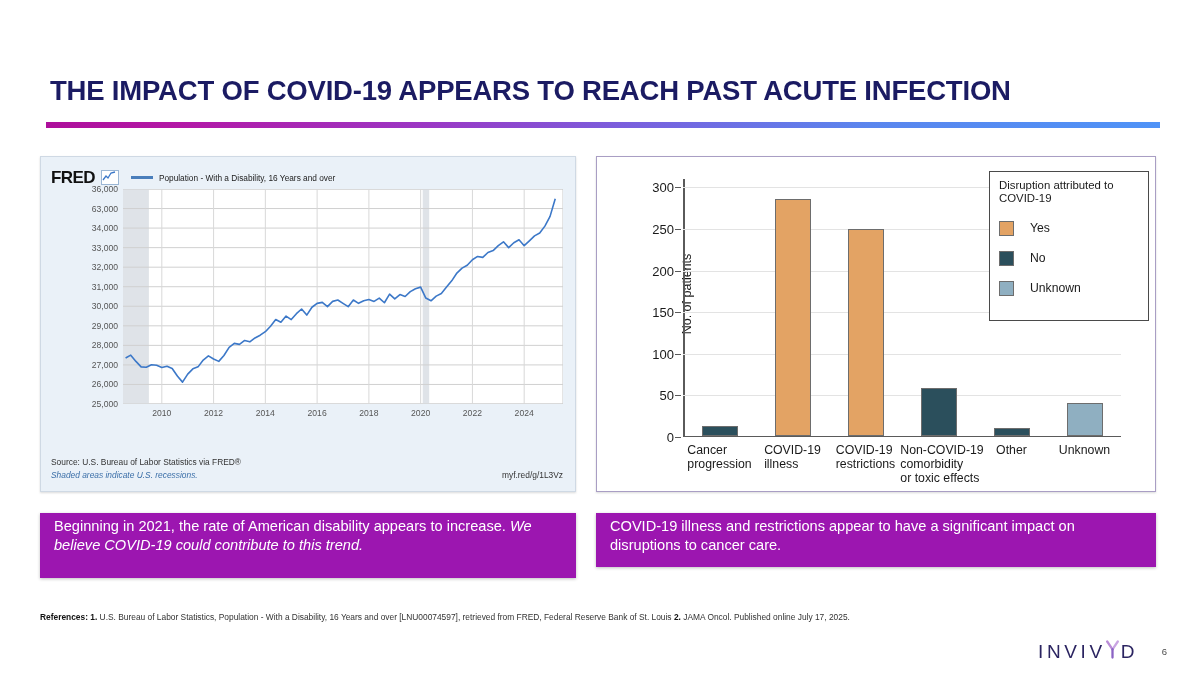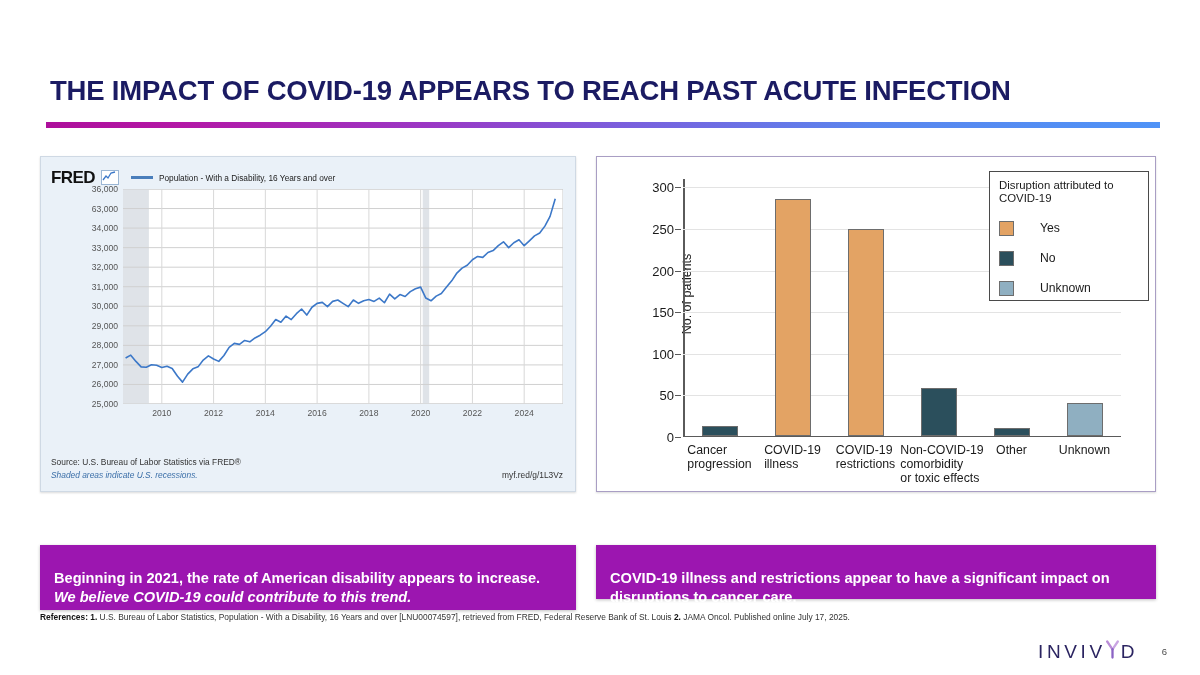--- a/index.html
+++ b/index.html
@@ -63,31 +63,31 @@
   }
   .bytick{position:absolute;right:calc(100% + 9px);font-size:13px;color:#1a1a1a;transform:translateY(-50%);}
   .bytick-mark{position:absolute;right:calc(100% + 2px);width:6px;height:1px;background:#5a5a5a;}
   .gridline{position:absolute;left:0;right:0;height:1px;background:#e3e3e3;}
   .axis-x{position:absolute;left:0;right:0;bottom:0;height:1.5px;background:#5a5a5a;}
   .axis-y{position:absolute;left:0;top:0;bottom:0;width:1.5px;background:#5a5a5a;}
   .bar{position:absolute;bottom:1px;border:1px solid #6d6d6d;box-sizing:border-box;}
   .bar-cat{position:absolute;top:calc(100% + 7px);font-size:12.3px;color:#1a1a1a;line-height:1.12;transform:translateX(-50%);}
   .bar-legend{
     position:absolute;right:6px;top:14px;width:160px;
-    background:#fff;border:1px solid #4a4a4a;padding:7px 8px 4px 9px;box-sizing:border-box;
+    background:#fff;border:1px solid #4a4a4a;padding:7px 8px 24px 9px;box-sizing:border-box;
   }
   .bar-legend-title{font-size:11.4px;color:#1a1a1a;line-height:1.18;margin-bottom:4px;}
-  .legend-row{display:flex;align-items:flex-start;gap:26px;margin-top:15px;}
+  .legend-row{display:flex;align-items:flex-start;gap:16px;margin-top:15px;}
   .swatch{width:15px;height:15px;border:1px solid #6d6d6d;box-sizing:border-box;}
   .legend-label{font-size:12.2px;color:#1a1a1a;}
 
   
   .caption{
-    position:absolute;color:#fff;font-size:14.6px;font-weight:bold;line-height:1.33;
-    padding:24px 14px;box-sizing:border-box;box-shadow:0 1px 3px rgba(0,0,0,.25);margin-top:32px;
+    position:absolute;color:#fff;font-size:14.6px;font-weight:normal;line-height:1.33;
+    padding:4px 14px;box-sizing:border-box;box-shadow:0 1px 3px rgba(0,0,0,.25);
   }
   .caption-left{left:40px;top:513px;width:536px;height:65px;}
   .caption-right{left:596px;top:513px;width:560px;height:54px;}
   .cap-italic{font-style:italic;}
 
   
   .refs{position:absolute;left:40px;top:612px;width:960px;font-size:8.4px;color:#333;line-height:1.42;}
   .refs b{color:#111;}
   .refs .line2{margin-top:4px;}
   .logo{position:absolute;right:62px;top:640px;display:flex;align-items:center;}

